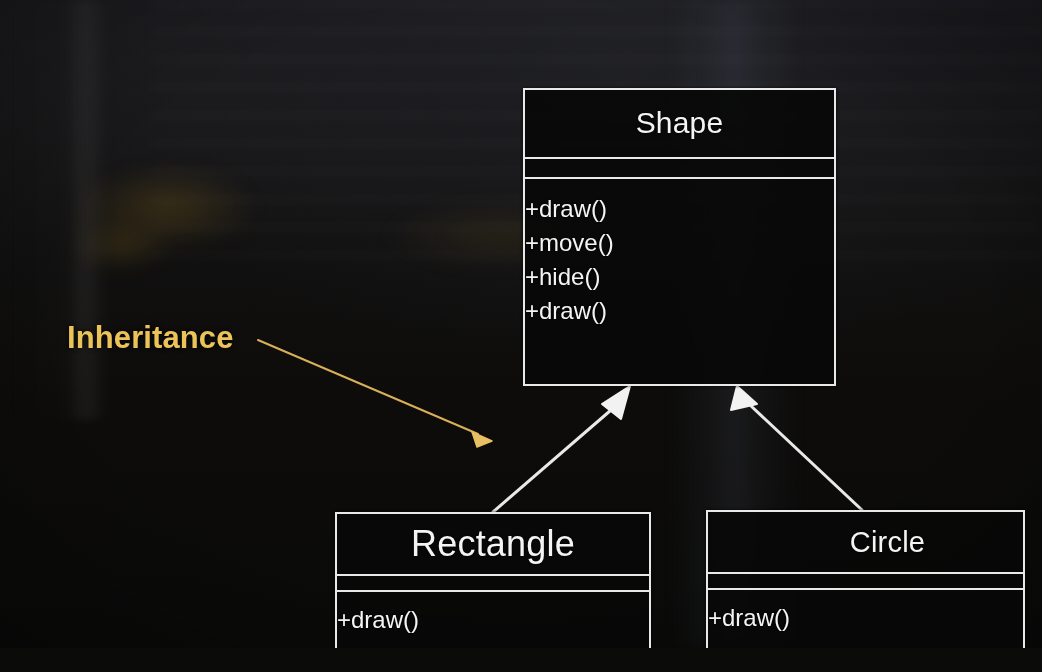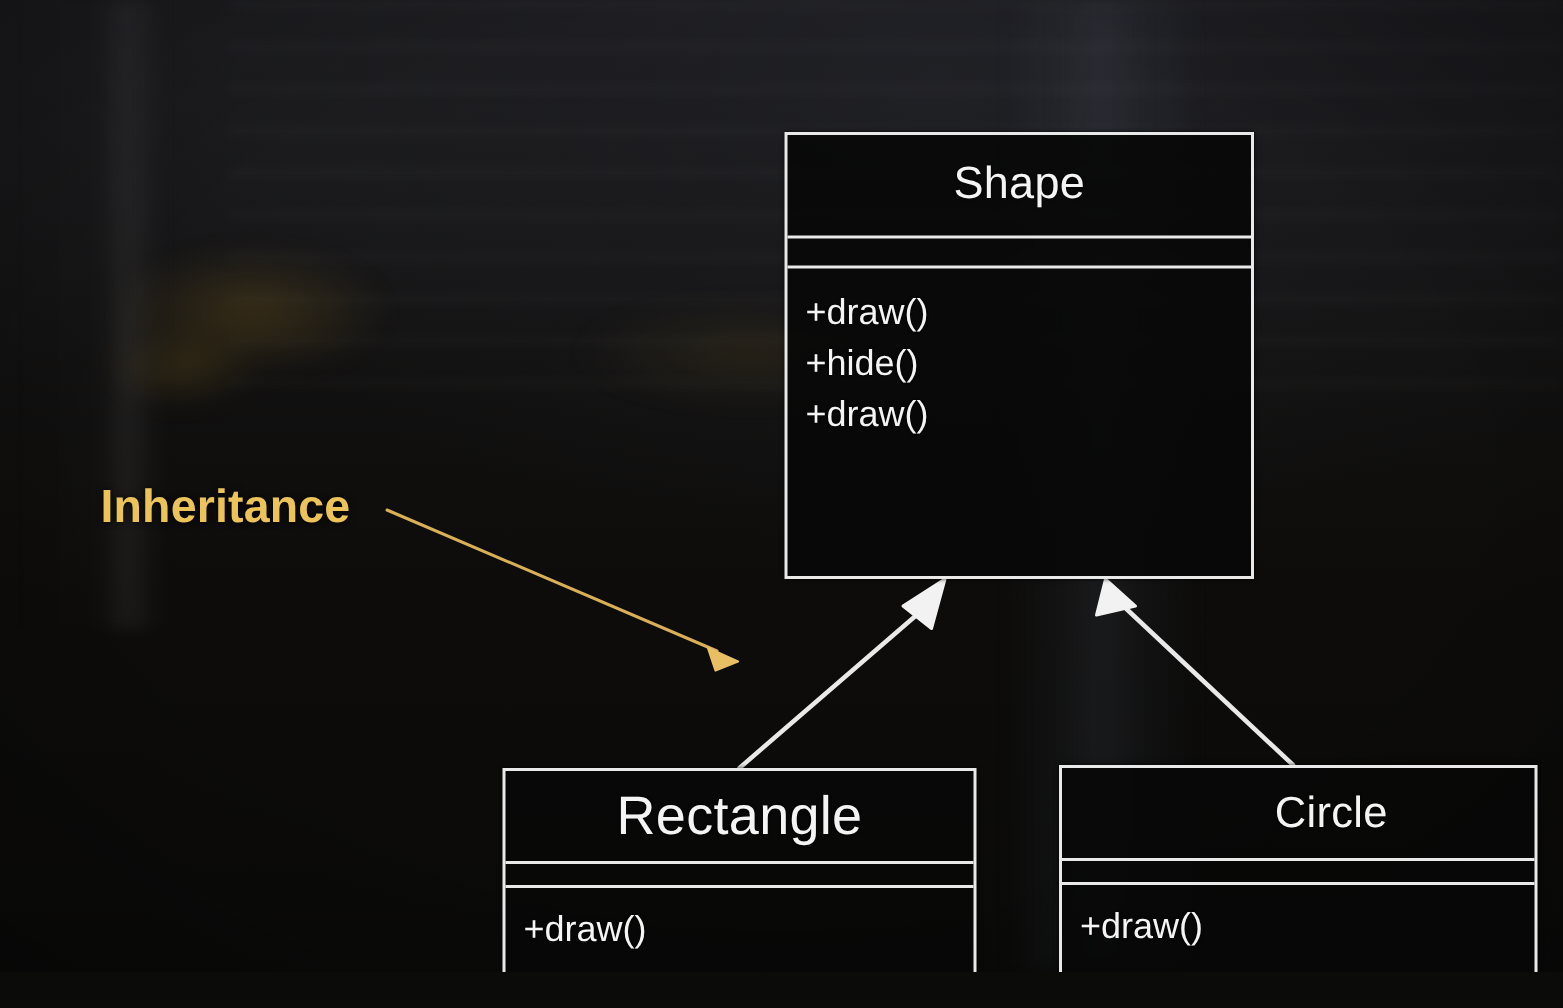--- a/index.html
+++ b/index.html
@@ -98,21 +98,21 @@
   .uml-title {
     text-align:center;
     color:#f4f4f4;
     font-weight:400;
     letter-spacing:.2px;
     white-space:nowrap;
     text-shadow:0 0 2px rgba(0,0,0,.9);
   }
   .uml-div { background:#e9e9e9; width:100%; }
   .uml-attrs { }
-  .uml-ops { padding-left:12px; }
+  .uml-ops { padding-left:0; }
   .uml-op {
     color:#f4f4f4;
     white-space:nowrap;
     text-shadow:0 0 2px rgba(0,0,0,.9);
   }
 
   
   #box-shape { left:523px; top:88px; width:313px; height:298px; }
   #box-shape .uml-title { font-size:30px; line-height:66px; height:67px; }
   #box-shape .d1 { height:2px; }
@@ -183,20 +183,21 @@
     </g>
   </svg>
 
   <div class="uml-box" id="box-shape">
     <div class="uml-title">Shape</div>
     <div class="uml-div d1"></div>
     <div class="uml-attrs"></div>
     <div class="uml-div d2"></div>
     <div class="uml-ops">
       <div class="uml-op">+draw()</div>
+      <div class="uml-op">+move()</div>
       <div class="uml-op">+hide()</div>
       <div class="uml-op">+draw()</div>
     </div>
   </div>
 
   <div class="uml-box" id="box-rectangle">
     <div class="uml-title">Rectangle</div>
     <div class="uml-div d1"></div>
     <div class="uml-attrs"></div>
     <div class="uml-div d2"></div>

